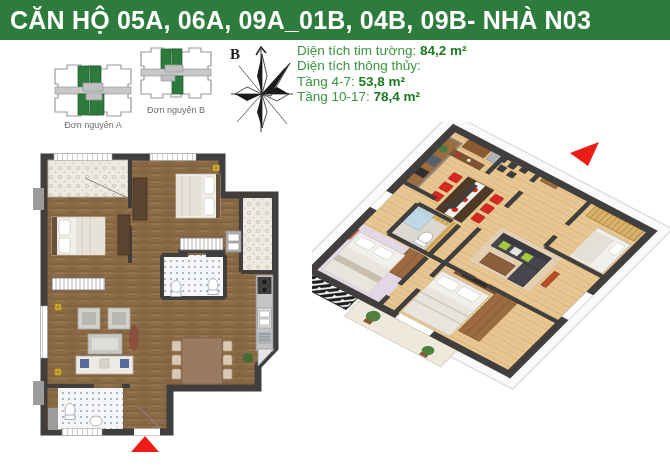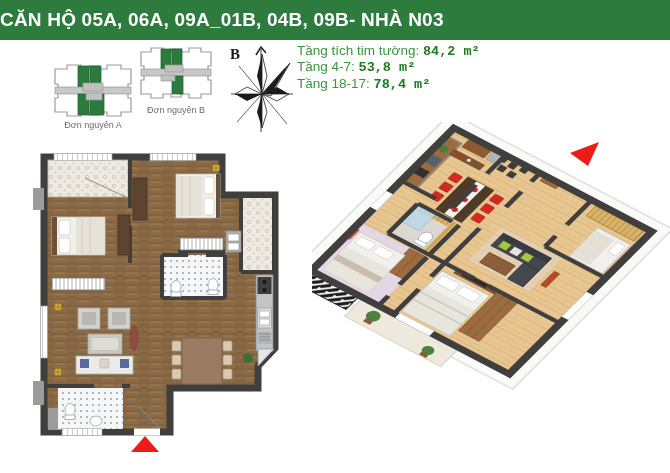--- a/index.html
+++ b/index.html
@@ -1,27 +1,27 @@
 <!DOCTYPE html>
 <html><head>
 <meta charset="utf-8">
 <style>
   html,body{margin:0;padding:0;background:#ffffff;}
   .page{position:relative;width:670px;height:473px;background:#ffffff;overflow:hidden;
         font-family:"Liberation Sans", sans-serif;}
   .header{position:absolute;left:0;top:0;width:670px;height:40px;background:#2e7b3e;
           display:flex;align-items:center;}
-  .header .title{color:#ffffff;font-weight:bold;font-size:19px;letter-spacing:0.2px;
-          padding-left:0;white-space:nowrap;}
+  .header .title{color:#ffffff;font-weight:bold;font-size:25px;letter-spacing:0.2px;
+          padding-left:10px;white-space:nowrap;}
   .diagrams{position:absolute;left:45px;top:45px;}
   .compass{position:absolute;left:227px;top:42px;}
   .area-info{position:absolute;left:297px;top:43px;font-size:13.5px;line-height:15.4px;
              white-space:nowrap;}
   .area-info .lbl{color:#3a9440;}
-  .area-info .val{color:#1d7c21;font-weight:bold;font-family:Liberation Mono, monospace;}
+  .area-info .val{color:#1d7c21;font-weight:bold;}
   .plan2d{position:absolute;left:30px;top:138px;}
   .plan3d{position:absolute;left:312px;top:122px;}
   svg text.bldg-label{font-family:"Liberation Sans",sans-serif;font-size:9px;fill:#6a6a6a;}
   svg text.north{font-family:"Liberation Serif",serif;font-size:15px;font-weight:bold;fill:#1a1a1a;}
 </style>
 </head>
 <body>
 
 <div class="page">
 
@@ -67,29 +67,32 @@
     <polygon points="35,52 40,70 35,86" fill="#ffffff" stroke="#222" stroke-width="0.8"></polygon>
     <polygon points="35,52 20,45 8,52" fill="#ffffff" stroke="#222" stroke-width="0.8"></polygon>
     <polygon points="35,52 20,59 8,52" fill="#1a1a1a"></polygon>
     <polygon points="35,52 63,21 47,47" fill="#1a1a1a"></polygon>
     <polygon points="35,52 63,21 44,54" fill="none" stroke="#222" stroke-width="0.8"></polygon>
     <text class="north" x="3" y="17">B</text>
   </svg>
 
   <div class="area-info">
     <div>
-      <span class="lbl">Tầng tích tim tường:</span>
+      <span class="lbl">Diện tích tim tường:</span>
       <span class="val">84,2 m²</span>
+    </div>
+    <div>
+      <span class="lbl">Diện tích thông thủy:</span>
     </div>
     <div>
       <span class="lbl">Tầng 4-7:</span>
       <span class="val">53,8 m²</span>
     </div>
     <div>
-      <span class="lbl">Tầng 18-17:</span>
+      <span class="lbl">Tầng 10-17:</span>
       <span class="val">78,4 m²</span>
     </div>
   </div>
 
   <svg class="plan2d" width="285" height="330" viewBox="0 0 285 330">
     <defs>
       <pattern id="plank2d" width="24" height="7" patternUnits="userSpaceOnUse">
         <rect width="24" height="7" fill="#8b6a46"></rect>
         <path d="M0,0 H24 M0,7 H24" stroke="#76573a" stroke-width="0.8"></path>
         <rect x="1" y="1.6" width="10" height="1.4" fill="#9d7b52" opacity="0.8"></rect>

